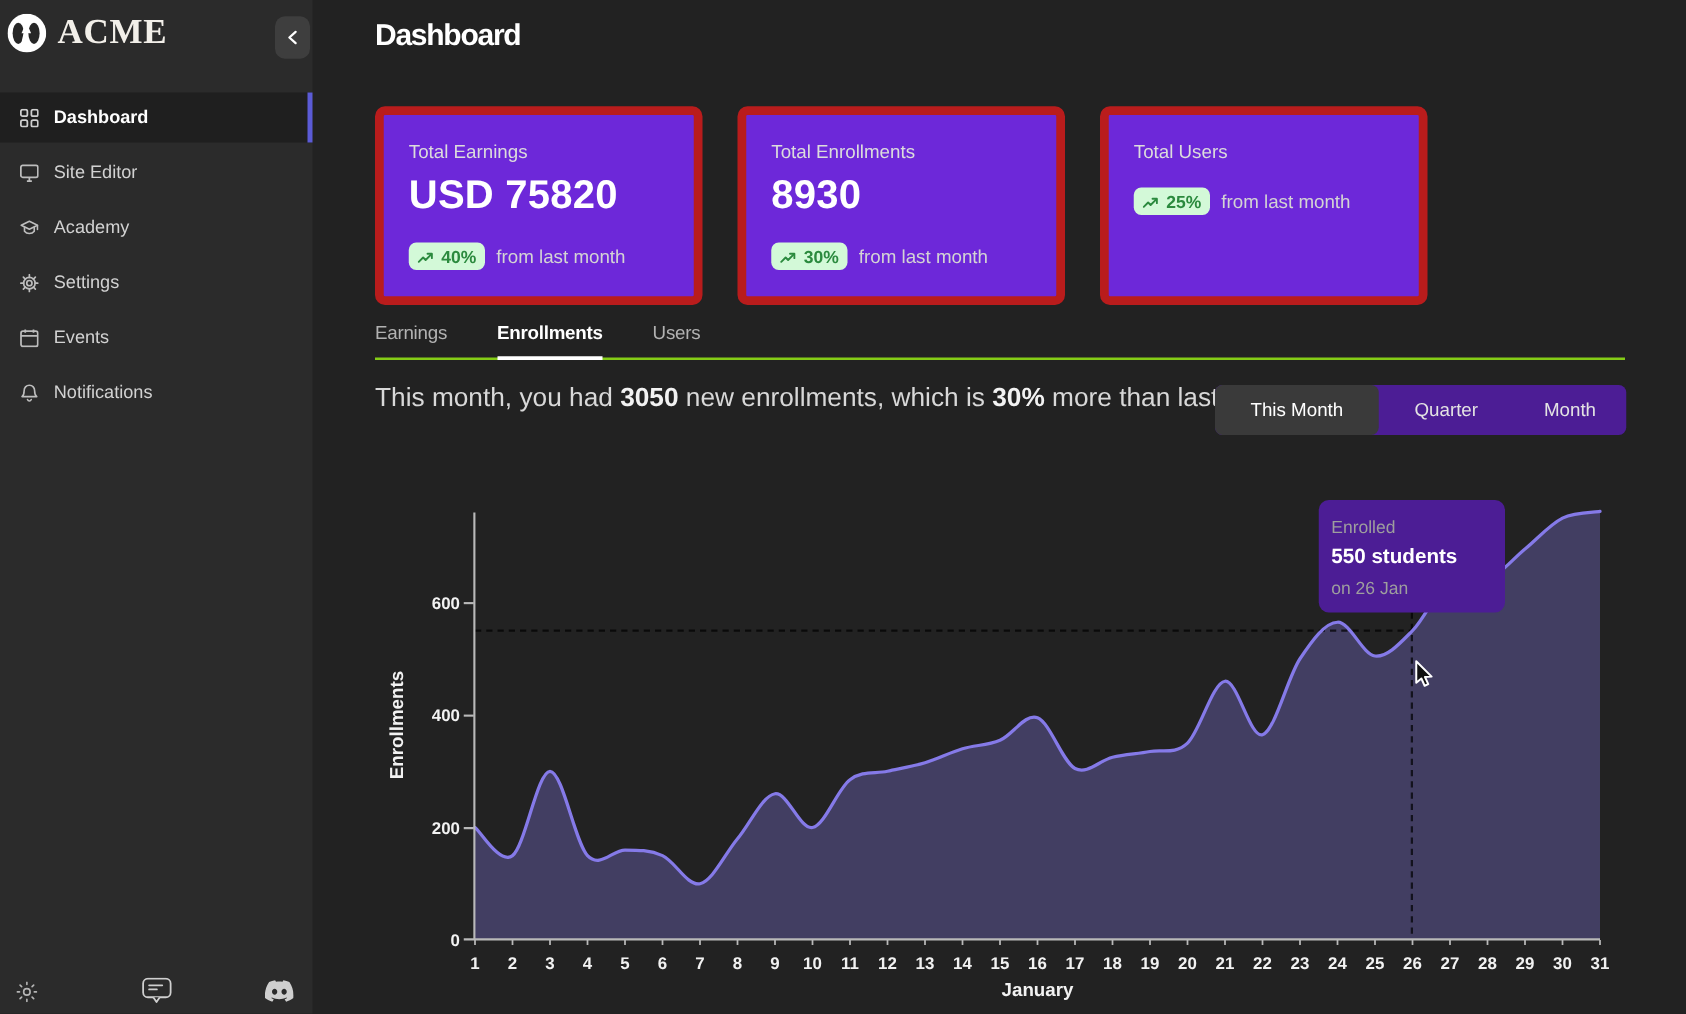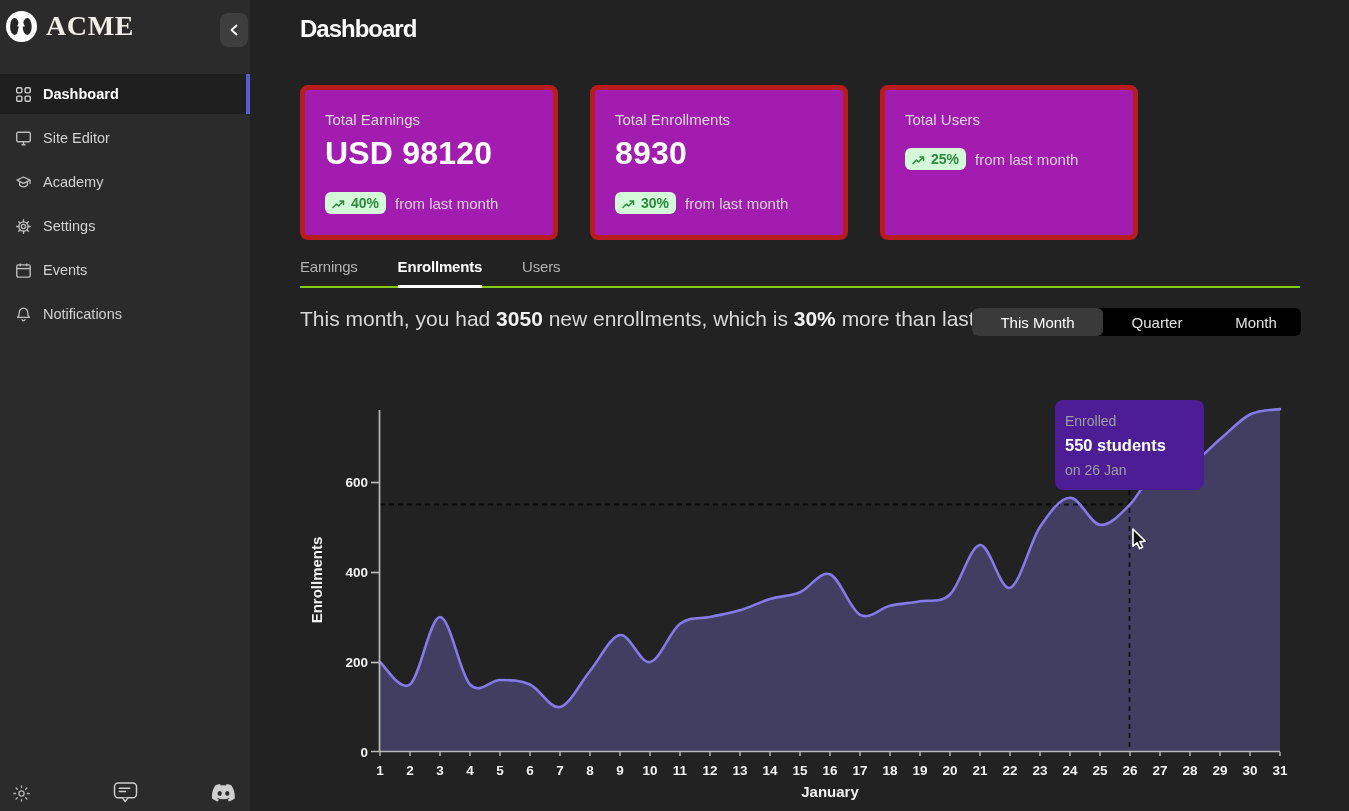--- a/index.html
+++ b/index.html
@@ -11,35 +11,35 @@
 #collapse{position:absolute;left:220px;top:13px;width:28px;height:34px;background:#3e3e3e;border-radius:8px;display:flex;align-items:center;justify-content:center;}
 #nav{position:absolute;left:0;top:74px;width:250px;}
 .nitem{position:relative;height:40px;margin-bottom:4px;display:flex;align-items:center;padding-left:16px;color:#d2d2d2;font-size:14.5px;}
 .nitem svg{width:15px;height:15px;margin-right:12px;flex:none;}
 .nitem.active{background:#1f1f1f;color:#ffffff;font-weight:700;}
 .nitem.active .bar{position:absolute;right:0;top:0;width:4px;height:40px;background:#5b5bd6;}
 #sfoot{position:absolute;left:0;top:0;width:250px;height:811px;}#sfoot svg{position:absolute;}
 
 #main{position:absolute;left:250px;top:0;width:1099px;height:811px;}
 h1{position:absolute;left:50px;top:15px;margin:0;font-size:24px;font-weight:700;color:#fff;letter-spacing:-1px;}
-.card{position:absolute;top:85px;width:248px;height:145px;background:#a21caf;border:5px solid #b91c1c;border-radius:8px;}
+.card{position:absolute;top:85px;width:248px;height:145px;background:#6d28d9;border:7px solid #b91c1c;border-radius:8px;}
 .card .lab{margin:21px 0 0 20px;font-size:15px;color:#dcdcdc;}
 .card .val{margin:7px 0 0 20px;font-size:32px;font-weight:700;color:#fff;letter-spacing:0.2px;}
 .card .sub{margin:20px 0 0 20px;display:flex;align-items:center;}
 .pill{display:inline-flex;align-items:center;height:22px;padding:0 7px;background:#d3f9d8;border-radius:6px;color:#2b8a3e;font-size:14px;font-weight:700;}
 .pill svg{margin-right:4px;}
 .sub .rest{margin-left:9px;font-size:15px;color:#d4d4d4;}
 
 #tabs{position:absolute;left:50px;top:258px;width:1000px;border-bottom:2px solid #84cc16;}
 .tab{display:inline-block;margin-right:40px;padding-bottom:10px;font-size:15px;letter-spacing:-0.2px;color:#b2b2b2;}
 .tab.active{color:#fff;font-weight:700;border-bottom:3px solid #fff;margin-bottom:-2px;}
 
 #summary{position:absolute;left:50px;top:307px;font-size:21px;color:#d8d8d8;}
 #summary b{color:#f2f2f2;}
-#seg{position:absolute;left:722px;top:308px;width:329px;height:28px;background:#000000;border-radius:6px;display:flex;}
+#seg{position:absolute;left:722px;top:308px;width:329px;height:40px;background:#4c1d95;border-radius:6px;display:flex;}
 .segi{display:flex;align-items:center;justify-content:center;font-size:15px;color:#e3e3e3;}
 .segi.on{width:131px;background:#3a3a3a;border-radius:6px;color:#fff;}
 .segi.q{width:108px;}.segi.y{width:90px;}
 
 #chart{position:absolute;left:50px;top:390px;}
 
 #tip{position:absolute;left:755px;top:10px;width:149px;height:90px;background:#4c1d95;border-radius:8px;box-sizing:border-box;padding:9px 0 0 10px;}
 #tip .t1{font-size:14px;color:#9e9e9e;line-height:24px;}
 #tip .t2{font-size:16.5px;color:#fff;font-weight:700;line-height:25px;}
 #tip .t3{font-size:14px;color:#9e9e9e;line-height:24px;}
@@ -139,21 +139,21 @@
       </svg>
     <svg width="23" height="18" viewBox="0 0 23 18" style="left:212px;top:784px;">
         <path fill="#cfcfcf" d="M19.5 1.6 C18 0.9 16.4 0.4 14.7 0.1 C14.5 0.5 14.2 1 14 1.4 C12.2 1.1 10.5 1.1 8.8 1.4 C8.6 1 8.3 0.5 8.1 0.1 C6.4 0.4 4.8 0.9 3.3 1.6 C0.4 6 -0.4 10.2 0 14.4 C2 15.9 3.9 16.8 5.8 17.4 C6.3 16.8 6.7 16.1 7 15.4 C6.3 15.2 5.6 14.8 5 14.4 C5.2 14.3 5.4 14.2 5.5 14 C9.3 15.8 13.4 15.8 17.2 14 C17.4 14.2 17.5 14.3 17.7 14.4 C17.1 14.8 16.4 15.2 15.7 15.4 C16 16.1 16.5 16.8 16.9 17.4 C18.8 16.8 20.8 15.9 22.7 14.4 C23.2 9.5 21.9 5.3 19.5 1.6 Z M7.7 11.8 C6.6 11.8 5.6 10.7 5.6 9.4 C5.6 8.1 6.5 7 7.7 7 C8.9 7 9.8 8.1 9.8 9.4 C9.8 10.7 8.9 11.8 7.7 11.8 Z M15.3 11.8 C14.2 11.8 13.2 10.7 13.2 9.4 C13.2 8.1 14.1 7 15.3 7 C16.5 7 17.4 8.1 17.4 9.4 C17.4 10.7 16.5 11.8 15.3 11.8 Z"></path>
       </svg>
   </div>
 </div>
 <div id="main">
   <h1>Dashboard</h1>
   <div class="card" style="left:50px;">
     <div class="lab">Total Earnings</div>
-    <div class="val">USD 98120</div>
+    <div class="val">USD 75820</div>
     <div class="sub">
       <span class="pill"><svg width="15" height="11" viewBox="0 0 15 11">
             <path d="M1 9.5 L4.5 6 L6.5 8 L11 3.5" fill="none" stroke="#2b8a3e" stroke-width="1.5" stroke-linecap="round" stroke-linejoin="round"></path>
             <path d="M8 3 L11.5 3 L11.5 6.5" fill="none" stroke="#2b8a3e" stroke-width="1.5" stroke-linecap="round" stroke-linejoin="round"></path>
           </svg>40%</span>
       <span class="rest">from last month</span>
     </div>
   </div>
   <div class="card" style="left:340px;">
     <div class="lab">Total Enrollments</div>

